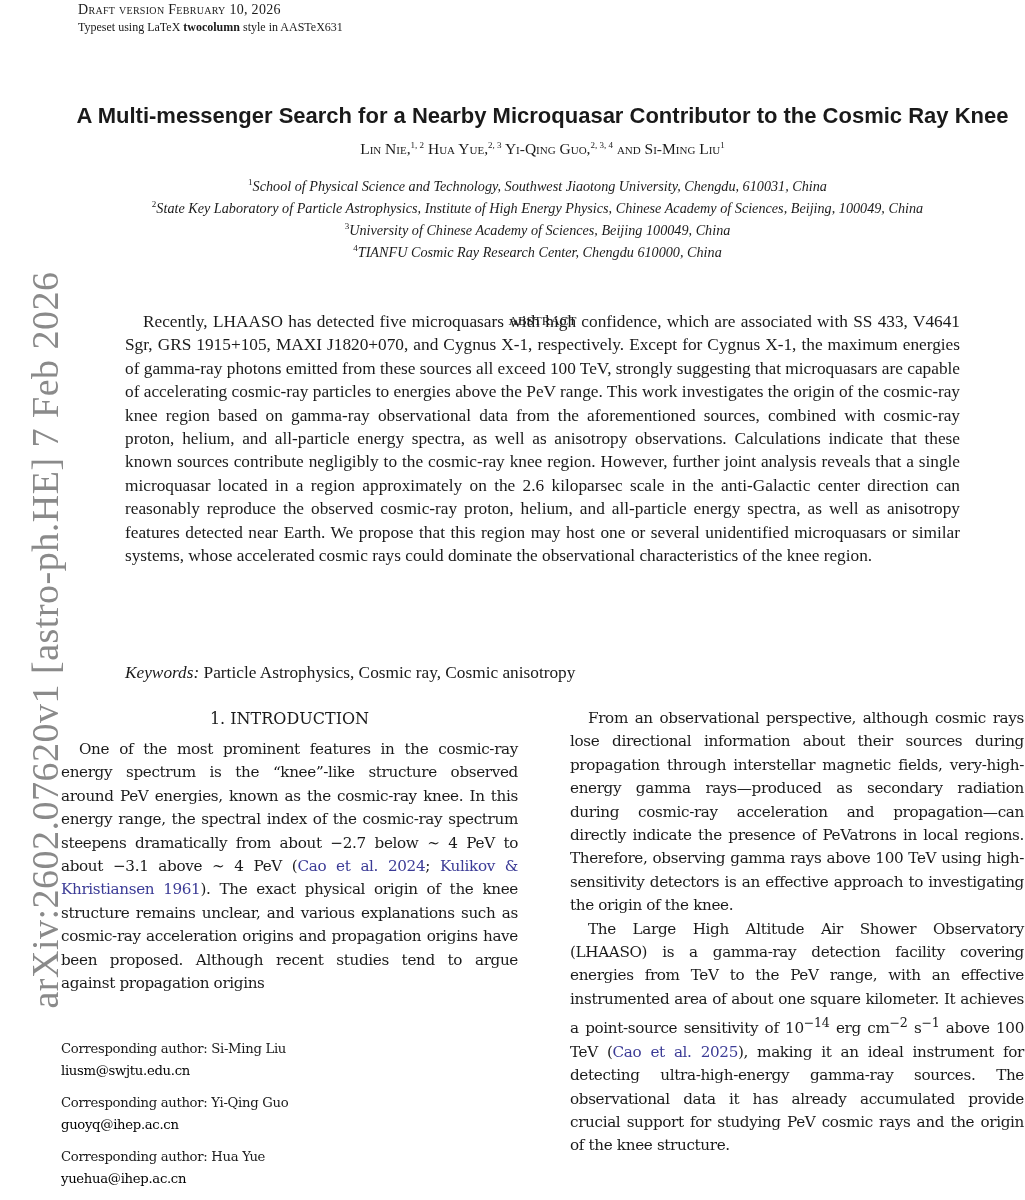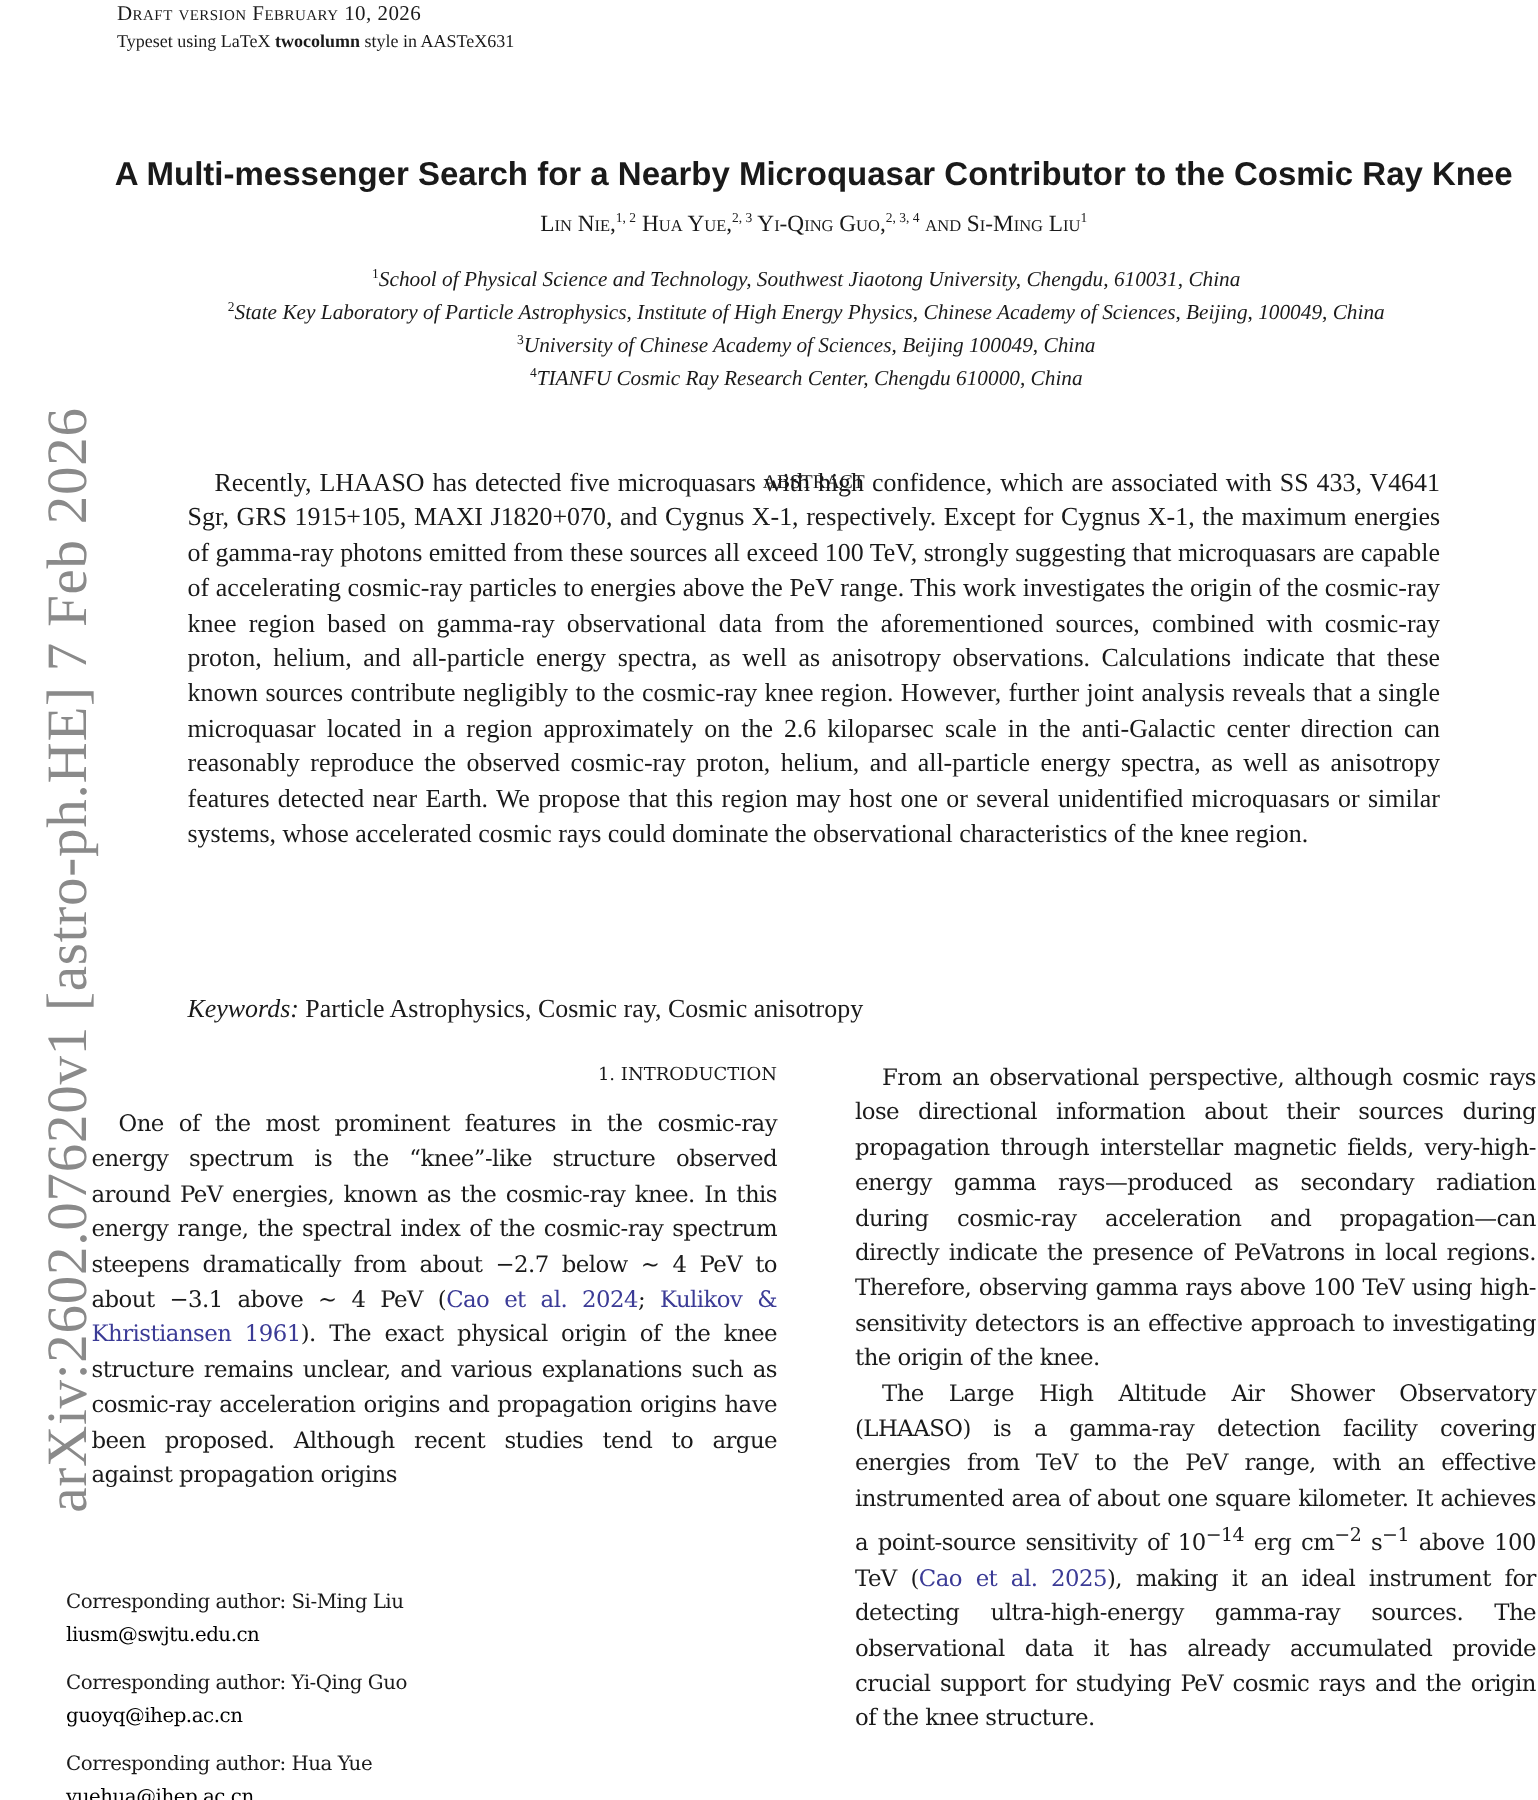--- a/index.html
+++ b/index.html
@@ -47,26 +47,26 @@
     left: 125px; top: 663px; font-family: "Liberation Serif", serif; font-size: 17.3px;
   }
   .keywords i { font-style: italic; }
   .col {
     font-family: "DejaVu Serif", serif; font-size: 15.2px; line-height: 23.4px;
     text-align: justify; letter-spacing: -0.35px;
   }
   .col-left { left: 61px; width: 457px; }
   .col-right { left: 570px; width: 454px; }
   .section-head {
-    left: 61px; width: 457px; top: 709px; text-align: right;
-    font-family: "DejaVu Serif", serif; font-size: 12px; letter-spacing: 0px;
+    left: 61px; width: 457px; top: 709px; text-align: center;
+    font-family: "DejaVu Serif", serif; font-size: 16px; letter-spacing: 0px;
   }
   .indent { text-indent: 18px; }
   .link { color: #3b3b96; }
-  .corr { left: 44px; font-family: "DejaVu Serif", serif; font-size: 13.2px; line-height: 22px; letter-spacing: -0.3px; margin-top: 20px; }
+  .corr { left: 61px; font-family: "DejaVu Serif", serif; font-size: 13.2px; line-height: 22px; letter-spacing: -0.3px; }
   .corr .email { color: #000000; }
   p { margin: 0; }
 </style>
 </head>
 <body>
 
 <div class="abs draft">
   <span class="sc">Draft version February 10, 2026</span>
 </div>
 <div class="abs typeset">

